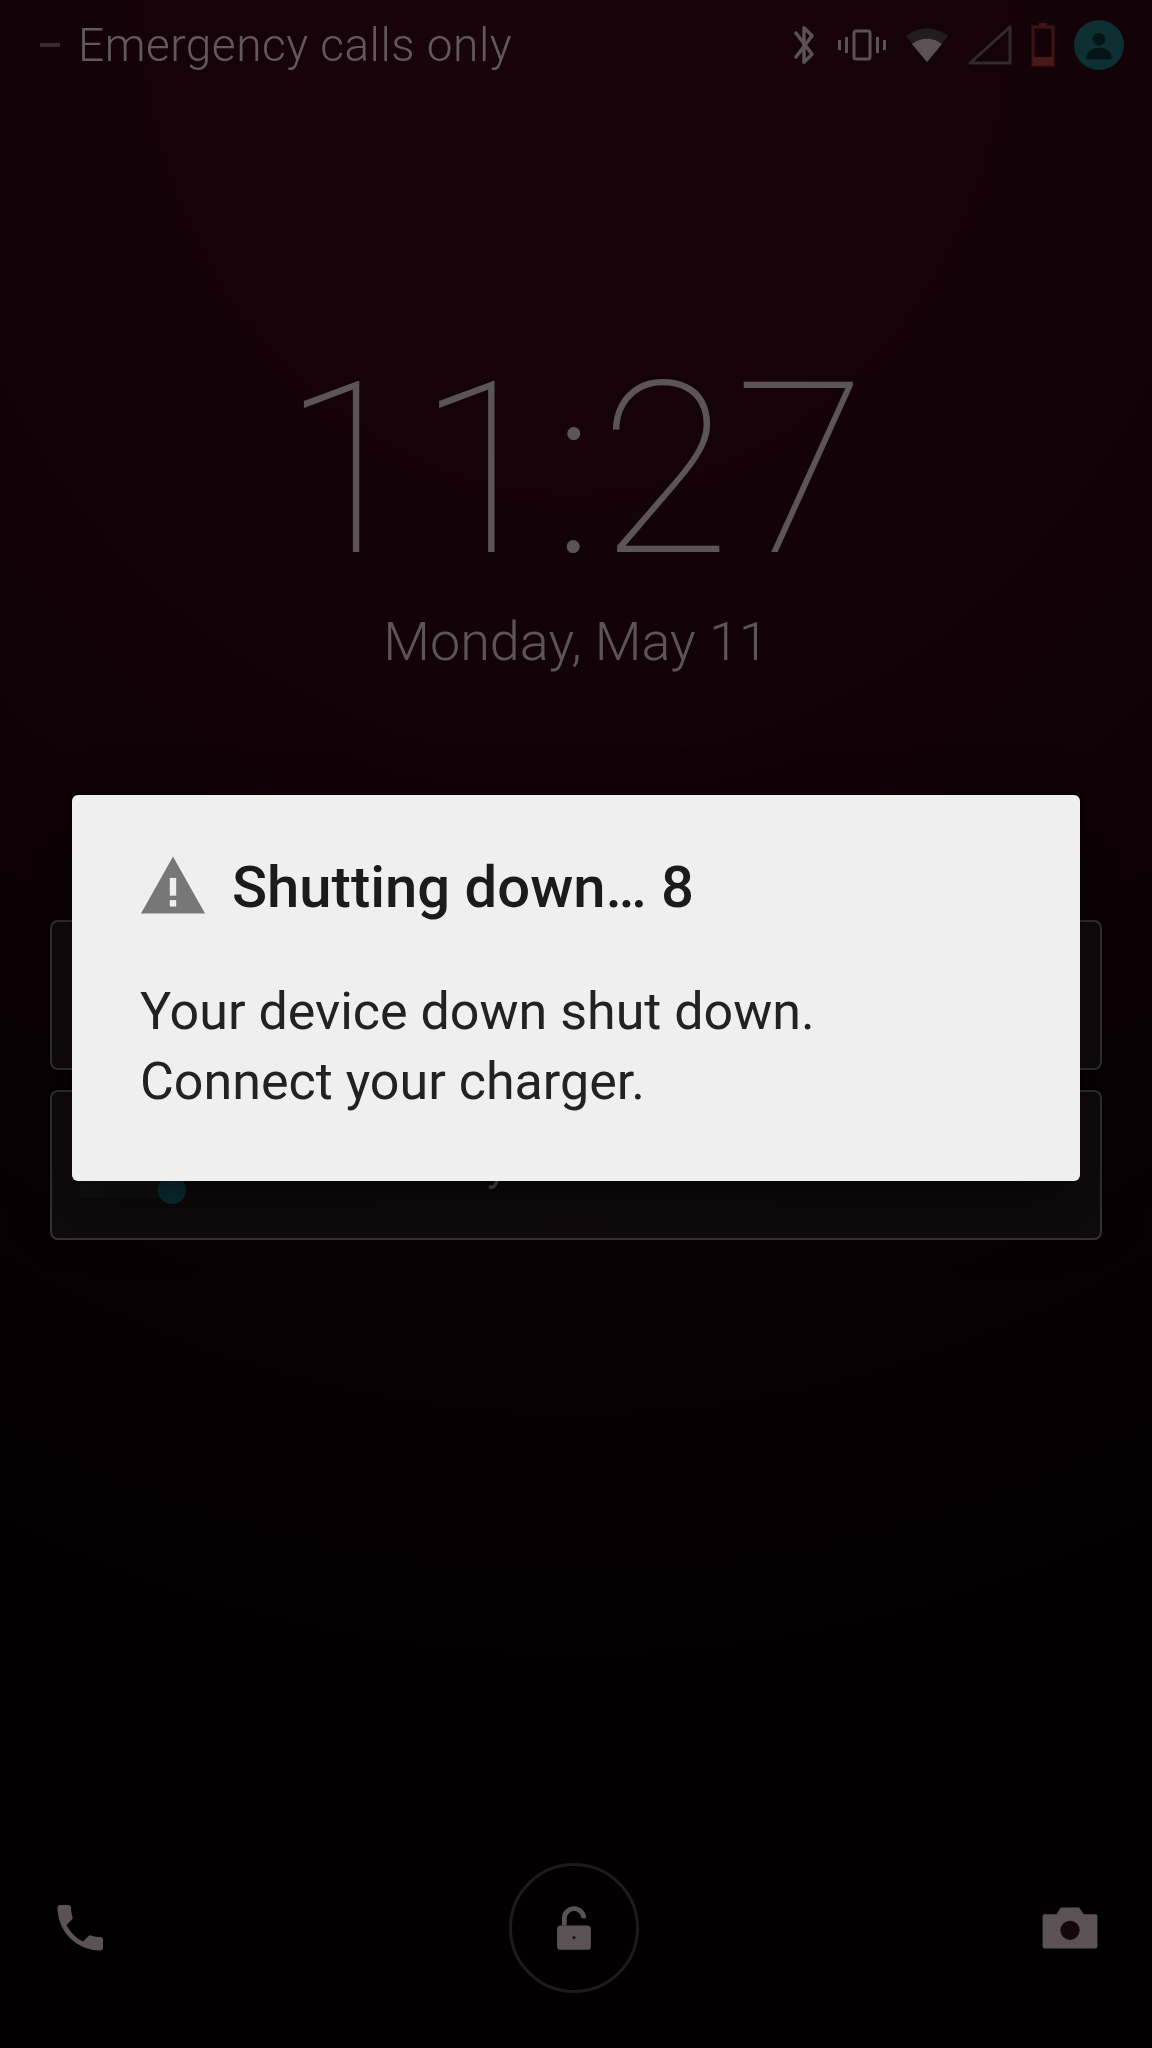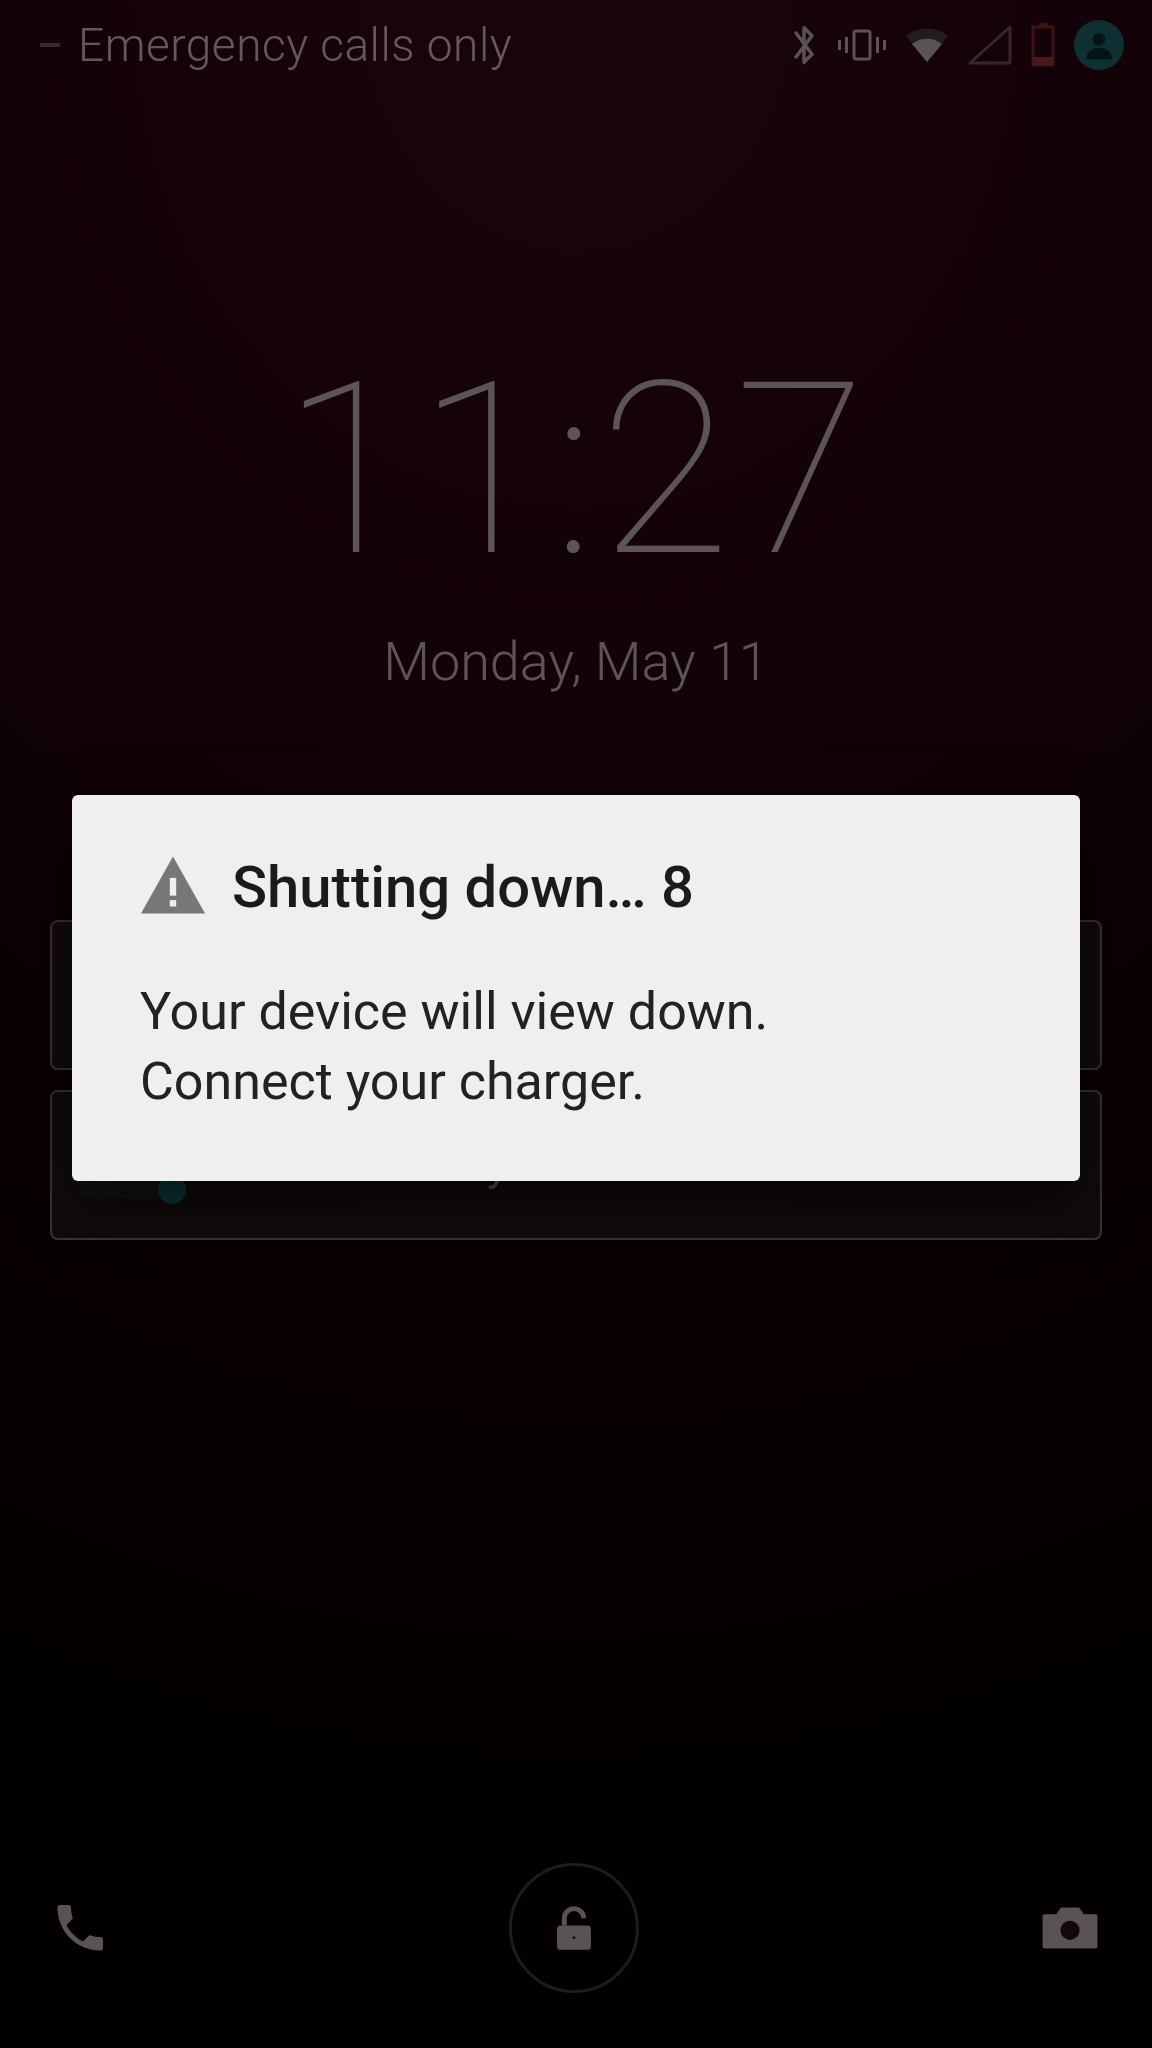--- a/index.html
+++ b/index.html
@@ -78,21 +78,21 @@
     color: #cbbcc2;
     z-index: 2;
   }
   .clock {
     font-size: 240px;
     font-weight: 100;
     letter-spacing: 4px;
     line-height: 1;
   }
   .date {
-    margin-top: 40px;
+    margin-top: 20px;
     font-size: 54px;
     font-weight: 300;
     color: #cbbcc2;
   }
 
   
   .notif {
     position: absolute;
     left: 50px; right: 50px;
     border: 2px solid #777;
@@ -268,17 +268,17 @@
     <div class="dialog-header">
       <span>
         <svg width="74" height="64" viewBox="0 0 40 36">
           <path d="M20 2 L38 34 H2 Z" fill="#777"></path>
           <rect x="18.2" y="14" width="3.6" height="10" fill="#efefef"></rect>
           <rect x="18.2" y="26.5" width="3.6" height="3.6" fill="#efefef"></rect>
         </svg>
       </span>
       <div class="dialog-title">Shutting down… 8</div>
     </div>
-    <div class="dialog-body">Your device will view down.
+    <div class="dialog-body">Your device down shut down.
 Connect your charger.</div>
   </div>
 
 </div>
 
 </body></html>

